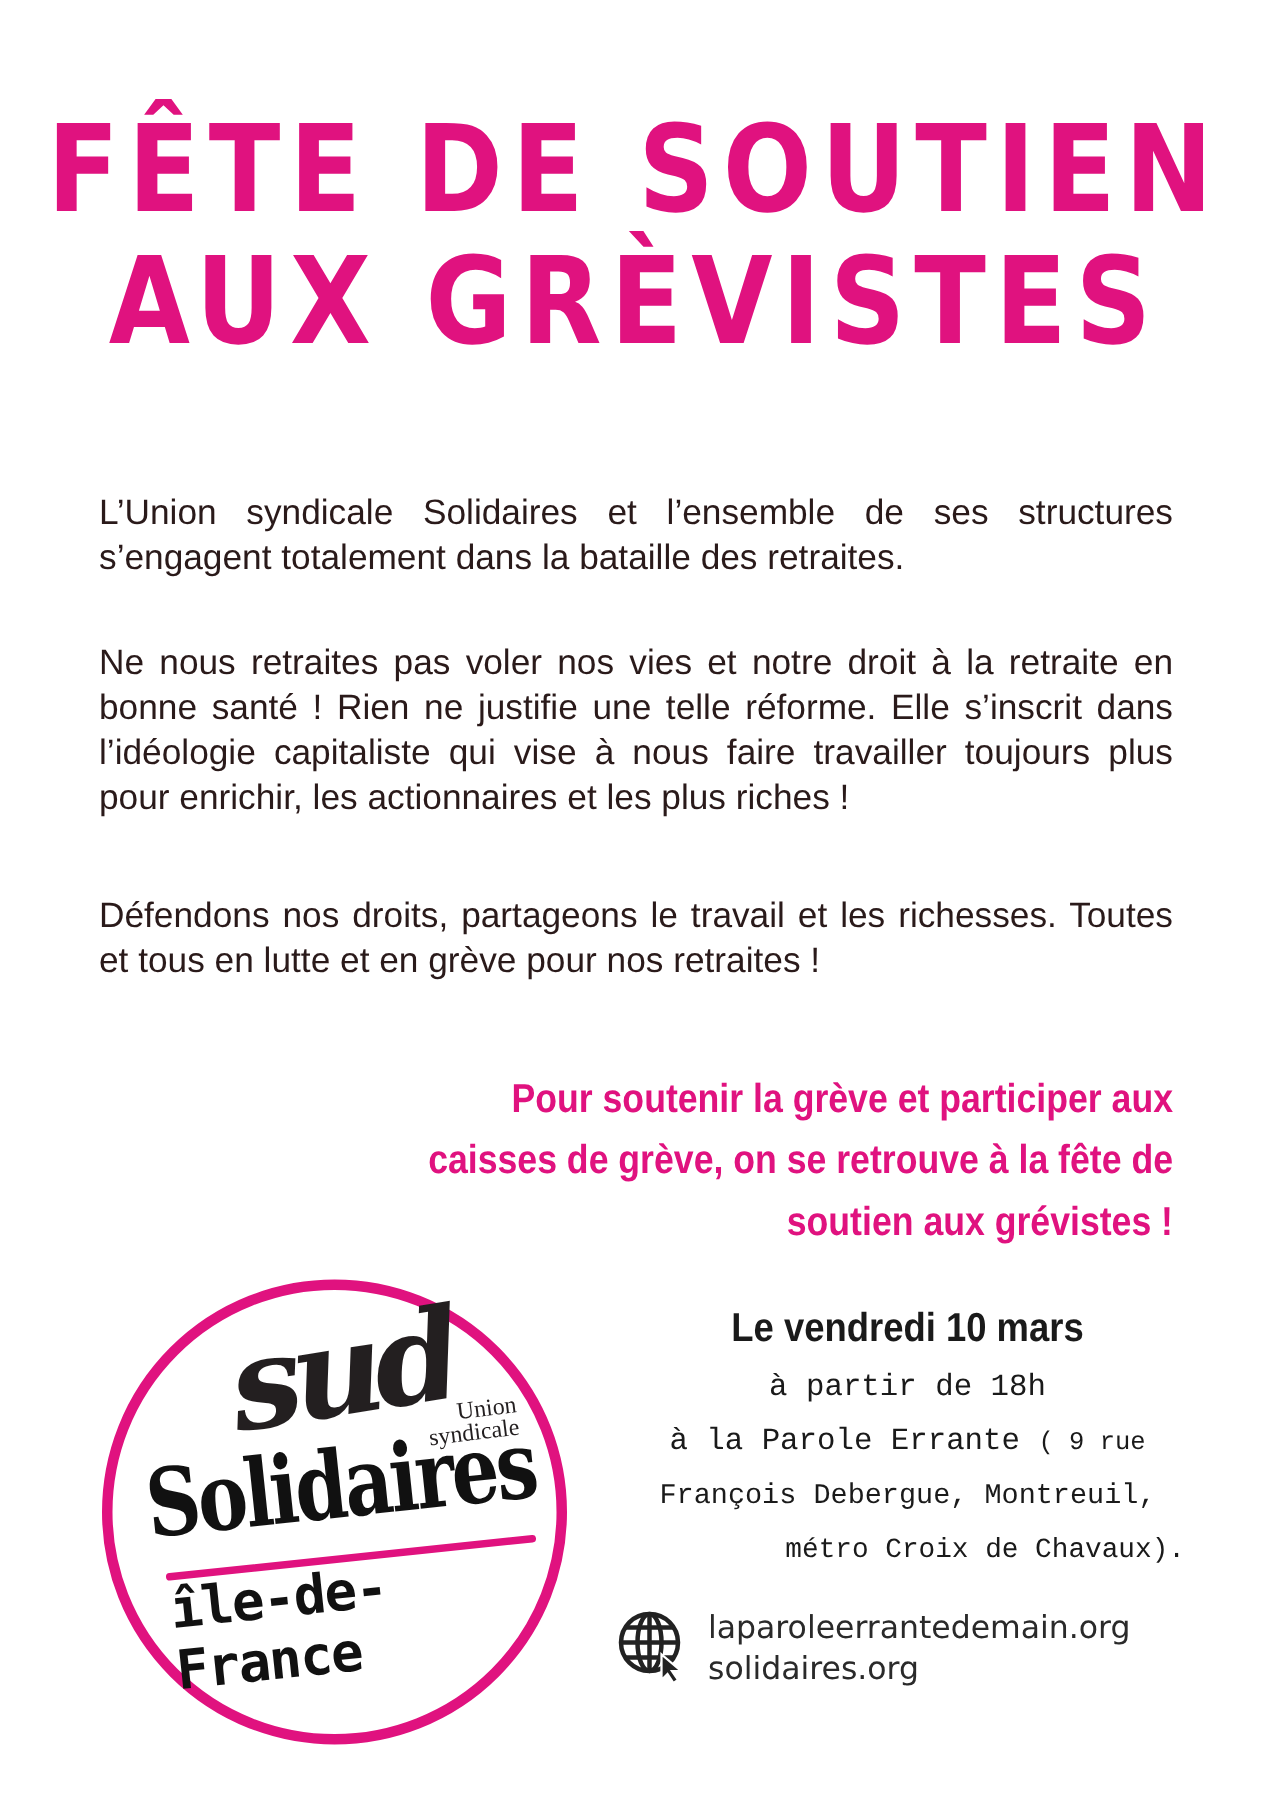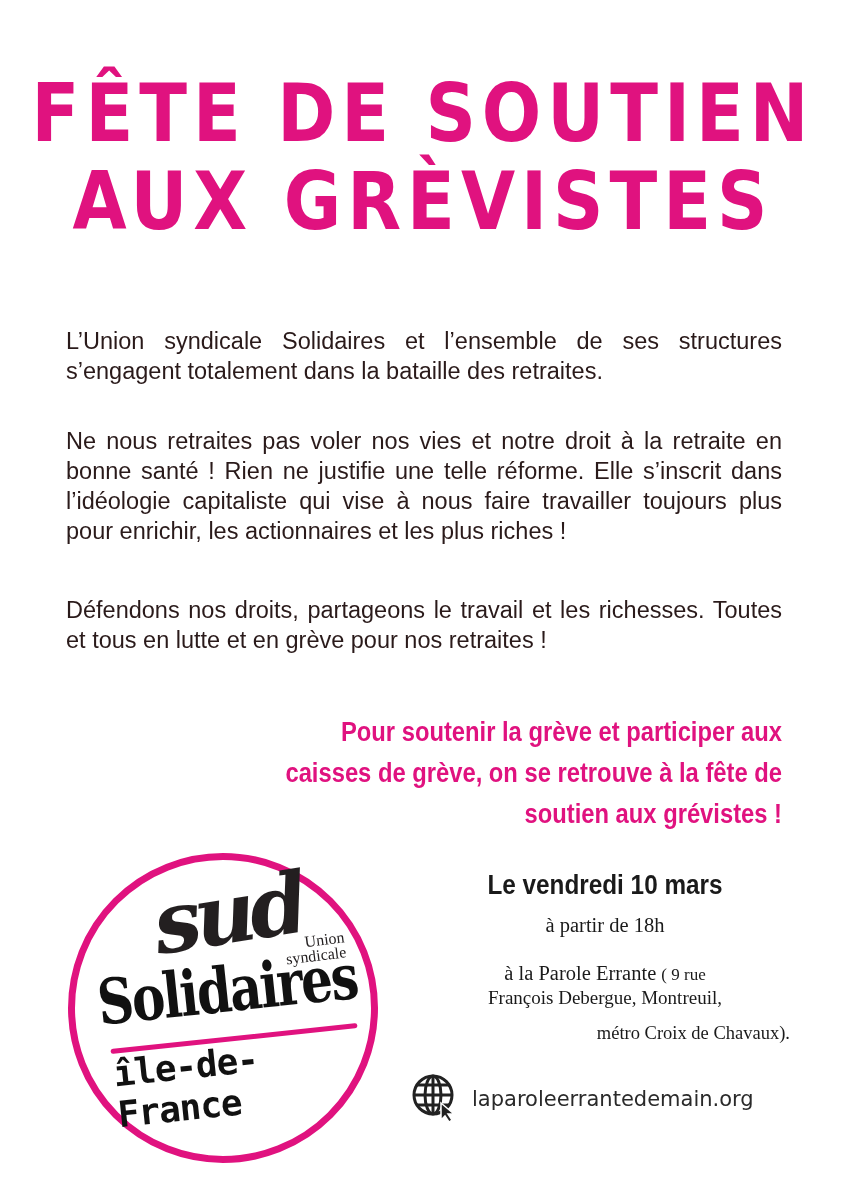--- a/index.html
+++ b/index.html
@@ -28,27 +28,27 @@
       position:absolute; left:68px; top:853px; width:310px; height:310px;
       border:7px solid #e0127f; border-radius:50%; box-sizing:border-box;
     }
     .sud { position:absolute; left:78px; top:4px; font-family:"DejaVu Serif", serif; font-style:italic; font-weight:bold; font-size:84px; color:#231f20; transform:rotate(-9deg); letter-spacing:-6px; }
     .union { position:absolute; left:210px; top:73px; font-family:"Liberation Serif", serif; font-size:16px; line-height:15px; color:#231f20; text-align:right; transform:rotate(-7deg); }
     .solid { position:absolute; left:22px; top:100px; font-family:"DejaVu Serif", serif; font-weight:bold; font-size:50px; color:#111; letter-spacing:-2px; transform:rotate(-6deg) scaleY(1.25); }
     .underline { position:absolute; left:35px; top:176px; width:248px; height:5px; background:#e0127f; transform:rotate(-6deg); border-radius:3px; }
     .idf { position:absolute; left:40px; top:180px; font-family:"DejaVu Sans Mono", monospace; font-weight:bold; font-size:36px; color:#111; transform:rotate(-6deg); letter-spacing:-1px; }
     .event { position:absolute; left:420px; width:370px; text-align:center; color:#1a1a1a; }
     .date { top:870px; font-family:"Liberation Sans", sans-serif; font-weight:bold; font-size:27px; transform:scaleX(0.9); }
-    .line { font-family:Liberation Serif, serif; font-size:20.5px; line-height:35px; }
+    .line { font-family:Liberation Mono, monospace; font-size:20.5px; line-height:35px; }
     .l1 { top:908px; }
-    .l2 { top:944px;margin-top:12px; }
+    .l2 { top:944px; }
     .l2 small { font-size:17px; }
     .l3 { top:980px; font-size:19px; }
     .l4 { top:1016px; font-size:18.5px;text-align:right; }
-    .web { position:absolute; left:410px; top:1072px; display:flex; align-items:center; }
+    .web { position:absolute; left:410px; top:1072px; display:flex; align-items:flex-end; }
     .web svg { width:50px; height:50px; }
     .links { margin-left:12px; font-family:"DejaVu Sans", sans-serif; font-size:21px; line-height:27px; color:#2a2a2a; }
   </style>
 </head>
 <body>
 
 <div class="title t1">FÊTE DE SOUTIEN</div>
 <div class="title t2">AUX GRÈVISTES</div>
 
 <p class="para p1" style="margin:0">L’Union syndicale Solidaires et l’ensemble de ses structures s’engagent totalement dans la bataille des retraites.</p>
@@ -88,14 +88,15 @@
       <ellipse cx="23" cy="23" rx="8" ry="19" fill="none" stroke="#222" stroke-width="3"></ellipse>
       <line x1="4" y1="23" x2="42" y2="23" stroke="#222" stroke-width="3"></line>
       <line x1="7" y1="13" x2="39" y2="13" stroke="#222" stroke-width="3"></line>
       <line x1="7" y1="33" x2="39" y2="33" stroke="#222" stroke-width="3"></line>
       <line x1="23" y1="4" x2="23" y2="42" stroke="#222" stroke-width="3"></line>
       <path d="M31 31 L31 48 L35 44 L39 50 L42 48 L38 42 L44 42 Z" fill="#222" stroke="#fff" stroke-width="1.5"></path>
     </svg>
   </span>
   <div class="links">
     <div>laparoleerrantedemain.org</div>
+    <div>solidaires.org</div>
   </div>
 </div>
 
 </body></html>

